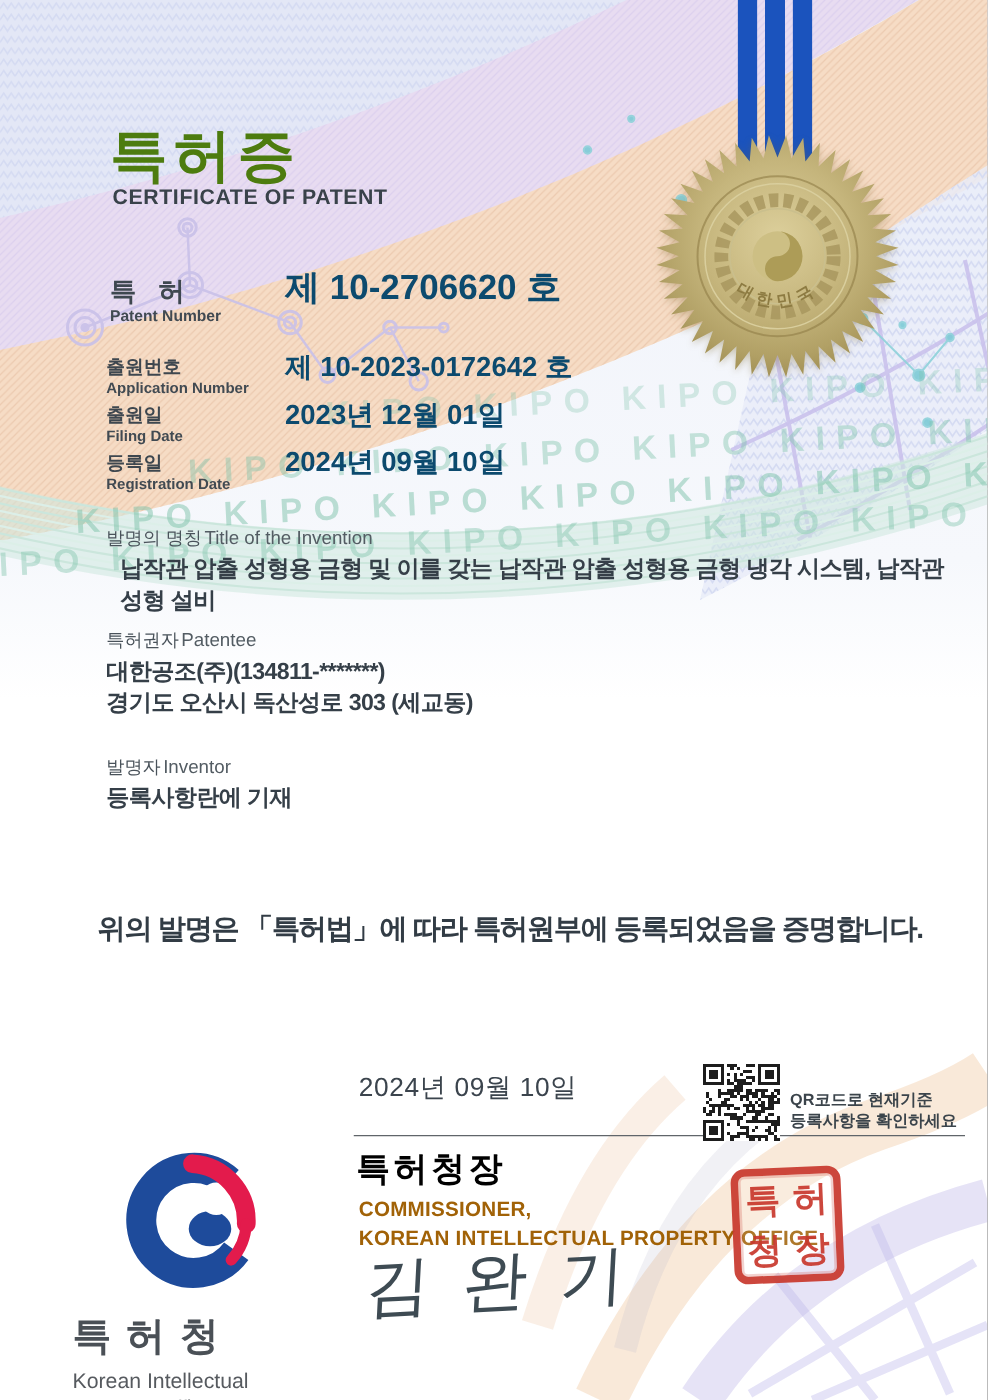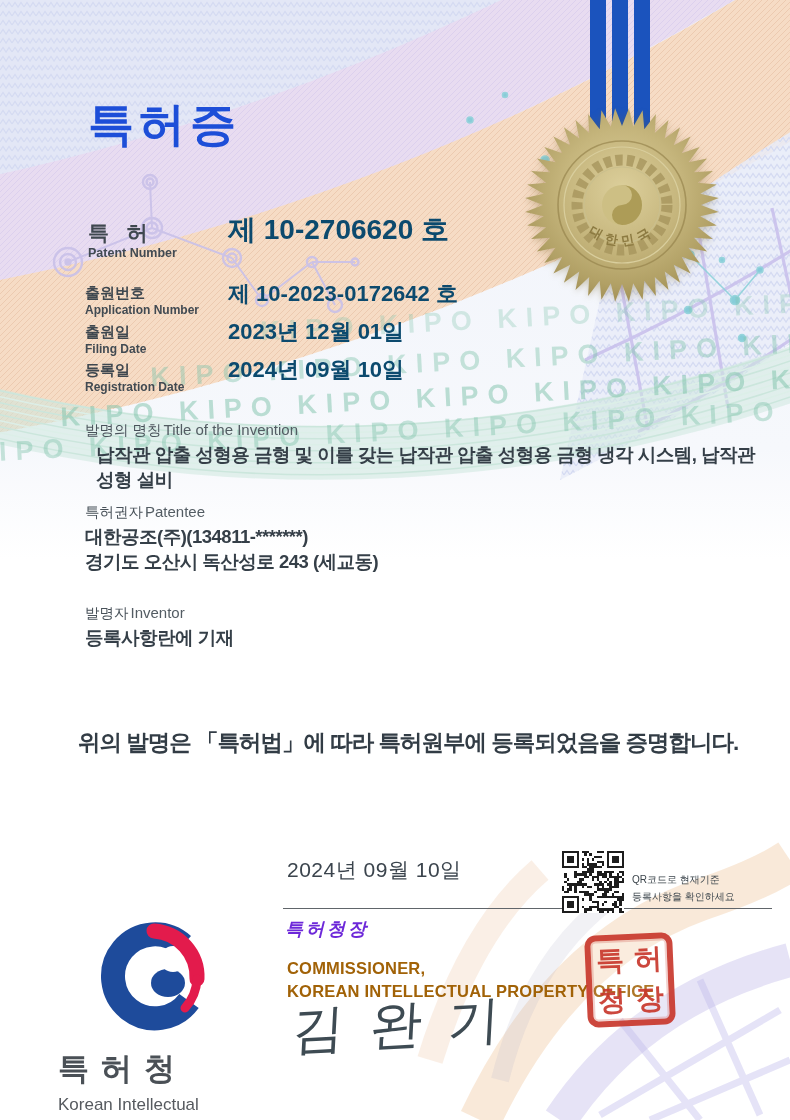--- a/index.html
+++ b/index.html
@@ -17,53 +17,53 @@
     font-weight:bold;font-size:27px;letter-spacing:9px;color:#7fc3ab;
     transform:rotate(-3deg);
   }
   .ribbon{position:absolute;left:590px;top:0;z-index:1;display:flex;gap:6px;}
   .ribbon .stripe{width:16px;background:#1b53bd;
     clip-path:polygon(0 0,100% 0,100% 100%,50% 86%,0 100%);}
   .gold-seal{position:absolute;left:520px;top:103px;z-index:2;
     filter:drop-shadow(0 2px 3px rgba(120,100,40,.35));}
   
   .content{position:absolute;inset:0;z-index:3;}
-  .t-ko{font-size:46px;font-weight:bold;letter-spacing:5px;color:#1d4ed8;}
+  .t-ko{font-size:46px;font-weight:bold;letter-spacing:5px;color:#4d7c0f;}
   .t-en{font-size:17px;font-weight:bold;letter-spacing:.5px;color:#39424a;}
   .fld-ko{font-weight:bold;color:#3e474f;}
   .fld-en{font-weight:bold;font-size:12px;color:#414a52;}
   .fld-val{font-weight:bold;color:#0c4a6e;}
   .sec-row{display:flex;gap:2px;align-items:baseline;}
   .sec-ko{font-size:14.5px;color:#49525a;}
   .sec-en{font-size:15px;color:#535c63;}
   .body-b{font-weight:bold;font-size:18.5px;color:#353f48;letter-spacing:-0.5px;}
   .stmt-ko{font-size:22.5px;font-weight:bold;letter-spacing:-1px;color:#323c45;}
   .stmt-en{font-size:18.5px;font-weight:bold;line-height:26.5px;color:#323c45;width:680px;}
   .issue-date{font-size:21px;color:#3b444d;letter-spacing:.5px;}
   .rule{position:absolute;left:283px;top:908px;width:489px;height:1px;background:#60656a;}
-  .comm-ko{font-size:18px;font-weight:bold;letter-spacing:3px;color:#6d28d9;font-style:italic;}
+  .comm-ko{font-size:27px;font-weight:bold;letter-spacing:3px;color:#000000;}
   .comm-en{font-size:16.5px;font-weight:bold;color:#a16207;letter-spacing:.2px;line-height:22.5px;}
   .signature{
     position:absolute;left:292px;top:990px;z-index:4;
     font-family:"DejaVu Serif","Liberation Serif",serif;
     font-size:52px;letter-spacing:26px;color:#2e3c45;opacity:.92;
     transform:rotate(-3deg) skewX(-6deg);white-space:nowrap;
   }
   .red-seal{
     position:absolute;left:586px;top:934px;z-index:5;
     width:88px;height:92px;box-sizing:border-box;
     border:6px solid #c93a2f;border-radius:11px;
     box-shadow:inset 0 0 0 2px rgba(201,58,47,.25);
     display:grid;grid-template-columns:1fr 1fr;grid-auto-rows:1fr;place-items:center;
     color:#c93a2f;font-weight:bold;font-size:28px;line-height:1;
     transform:rotate(-2.5deg);opacity:.93;background:rgba(255,255,255,.15);
   }
   .qr-box{position:absolute;left:562px;top:851px;z-index:3;}
   .qr-note{position:absolute;left:632px;top:871px;z-index:3;
-    font-size:10px;font-weight:normal;line-height:17px;color:#3b444b;}
+    font-size:13px;font-weight:bold;line-height:17px;color:#3b444b;}
   .logo-wrap{position:absolute;left:58px;top:917px;width:190px;z-index:3;text-align:left;}
   .logo-sym{margin:0 auto;}
   .logo-ko{font-size:31px;font-weight:bold;letter-spacing:12px;color:#4a5056;margin-top:6px;}
   .logo-en{font-size:17px;color:#565a5f;line-height:22px;margin-top:4px;}
 </style>
 </head>
 <body>
 
 <div class="page">
 
@@ -191,20 +191,21 @@
     <circle cx="102" cy="102" r="20" fill="#cdbf84"></circle>
     <path d="M 102 82 A 20 20 0 0 1 102 122 A 10 10 0 0 1 102 102 A 10 10 0 0 0 102 82 Z" fill="#a7954f" opacity=".85"></path>
     <text font-size="13" font-weight="bold" letter-spacing="5" fill="#8d7b42" font-family="Liberation Sans, sans-serif">
       <textPath href="#goldArc" startOffset="50%" text-anchor="middle">대한민국</textPath>
     </text>
   </svg>
 
   <div class="content">
 
     <div class="abs t-ko" style="left:88px;top:94px">특허증</div>
+    <div class="abs t-en" style="left:90px;top:148px">CERTIFICATE OF PATENT</div>
 
     <div class="abs fld-ko" style="left:88px;top:219px;font-size:21px;letter-spacing:6px">특 허</div>
     <div class="abs fld-en" style="left:88px;top:246px;font-size:12.5px">Patent Number</div>
     <div class="abs fld-val" style="left:228px;top:211px;font-size:28px">제 10-2706620 호</div>
 
     <div class="abs fld-ko" style="left:85px;top:284px;font-size:15px">출원번호</div>
     <div class="abs fld-en" style="left:85px;top:303px">Application Number</div>
     <div class="abs fld-val" style="left:228px;top:279px;font-size:22px">제 10-2023-0172642 호</div>
 
     <div class="abs fld-ko" style="left:85px;top:323px;font-size:15px">출원일</div>
@@ -219,21 +220,21 @@
       <span class="sec-ko">발명의 명칭</span>
       <span class="sec-en">Title of the Invention</span>
     </div>
     <div class="abs body-b" style="left:96px;top:442px;width:670px">납작관 압출 성형용 금형 및 이를 갖는 납작관 압출 성형용 금형 냉각 시스템, 납작관 성형 설비</div>
 
     <div class="abs sec-row" style="left:85px;top:503px">
       <span class="sec-ko">특허권자</span>
       <span class="sec-en">Patentee</span>
     </div>
     <div class="abs body-b" style="left:85px;top:524px">대한공조(주)(134811-*******)</div>
-    <div class="abs body-b" style="left:85px;top:549px">경기도 오산시 독산성로 243 (세교동)</div>
+    <div class="abs body-b" style="left:85px;top:549px">경기도 오산시 독산성로 303 (세교동)</div>
 
     <div class="abs sec-row" style="left:85px;top:604px">
       <span class="sec-ko">발명자</span>
       <span class="sec-en">Inventor</span>
     </div>
     <div class="abs body-b" style="left:85px;top:625px">등록사항란에 기재</div>
 
     <div class="abs stmt-ko" style="left:78px;top:727px">위의 발명은 「특허법」에 따라 특허원부에 등록되었음을 증명합니다.</div>
 
     <div class="abs issue-date" style="left:287px;top:856px">2024년 09월 10일</div>

